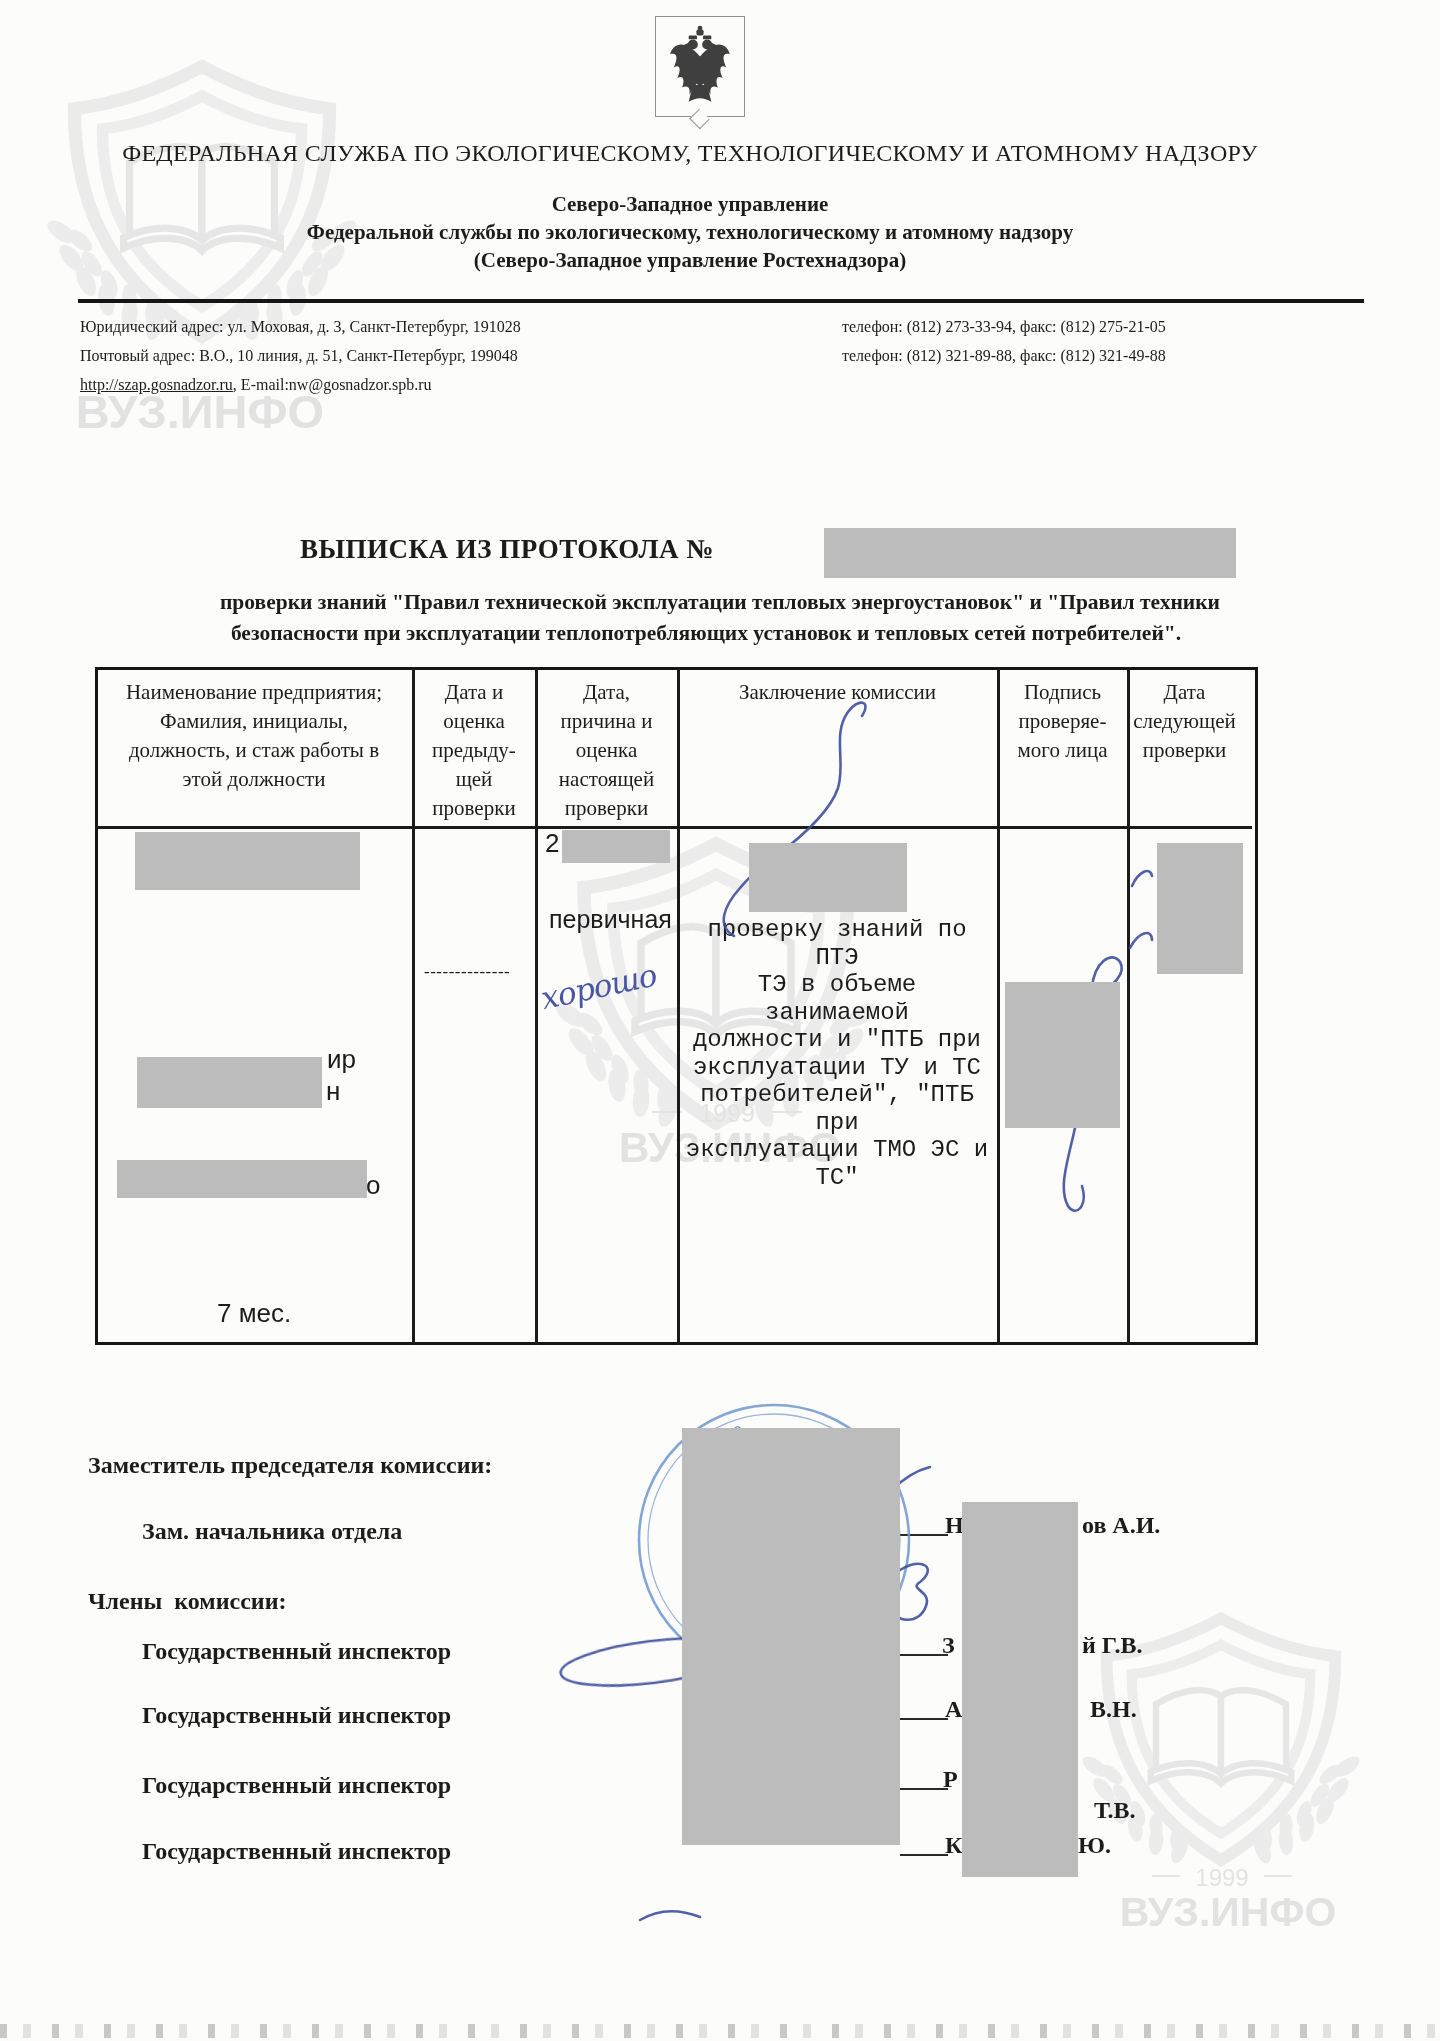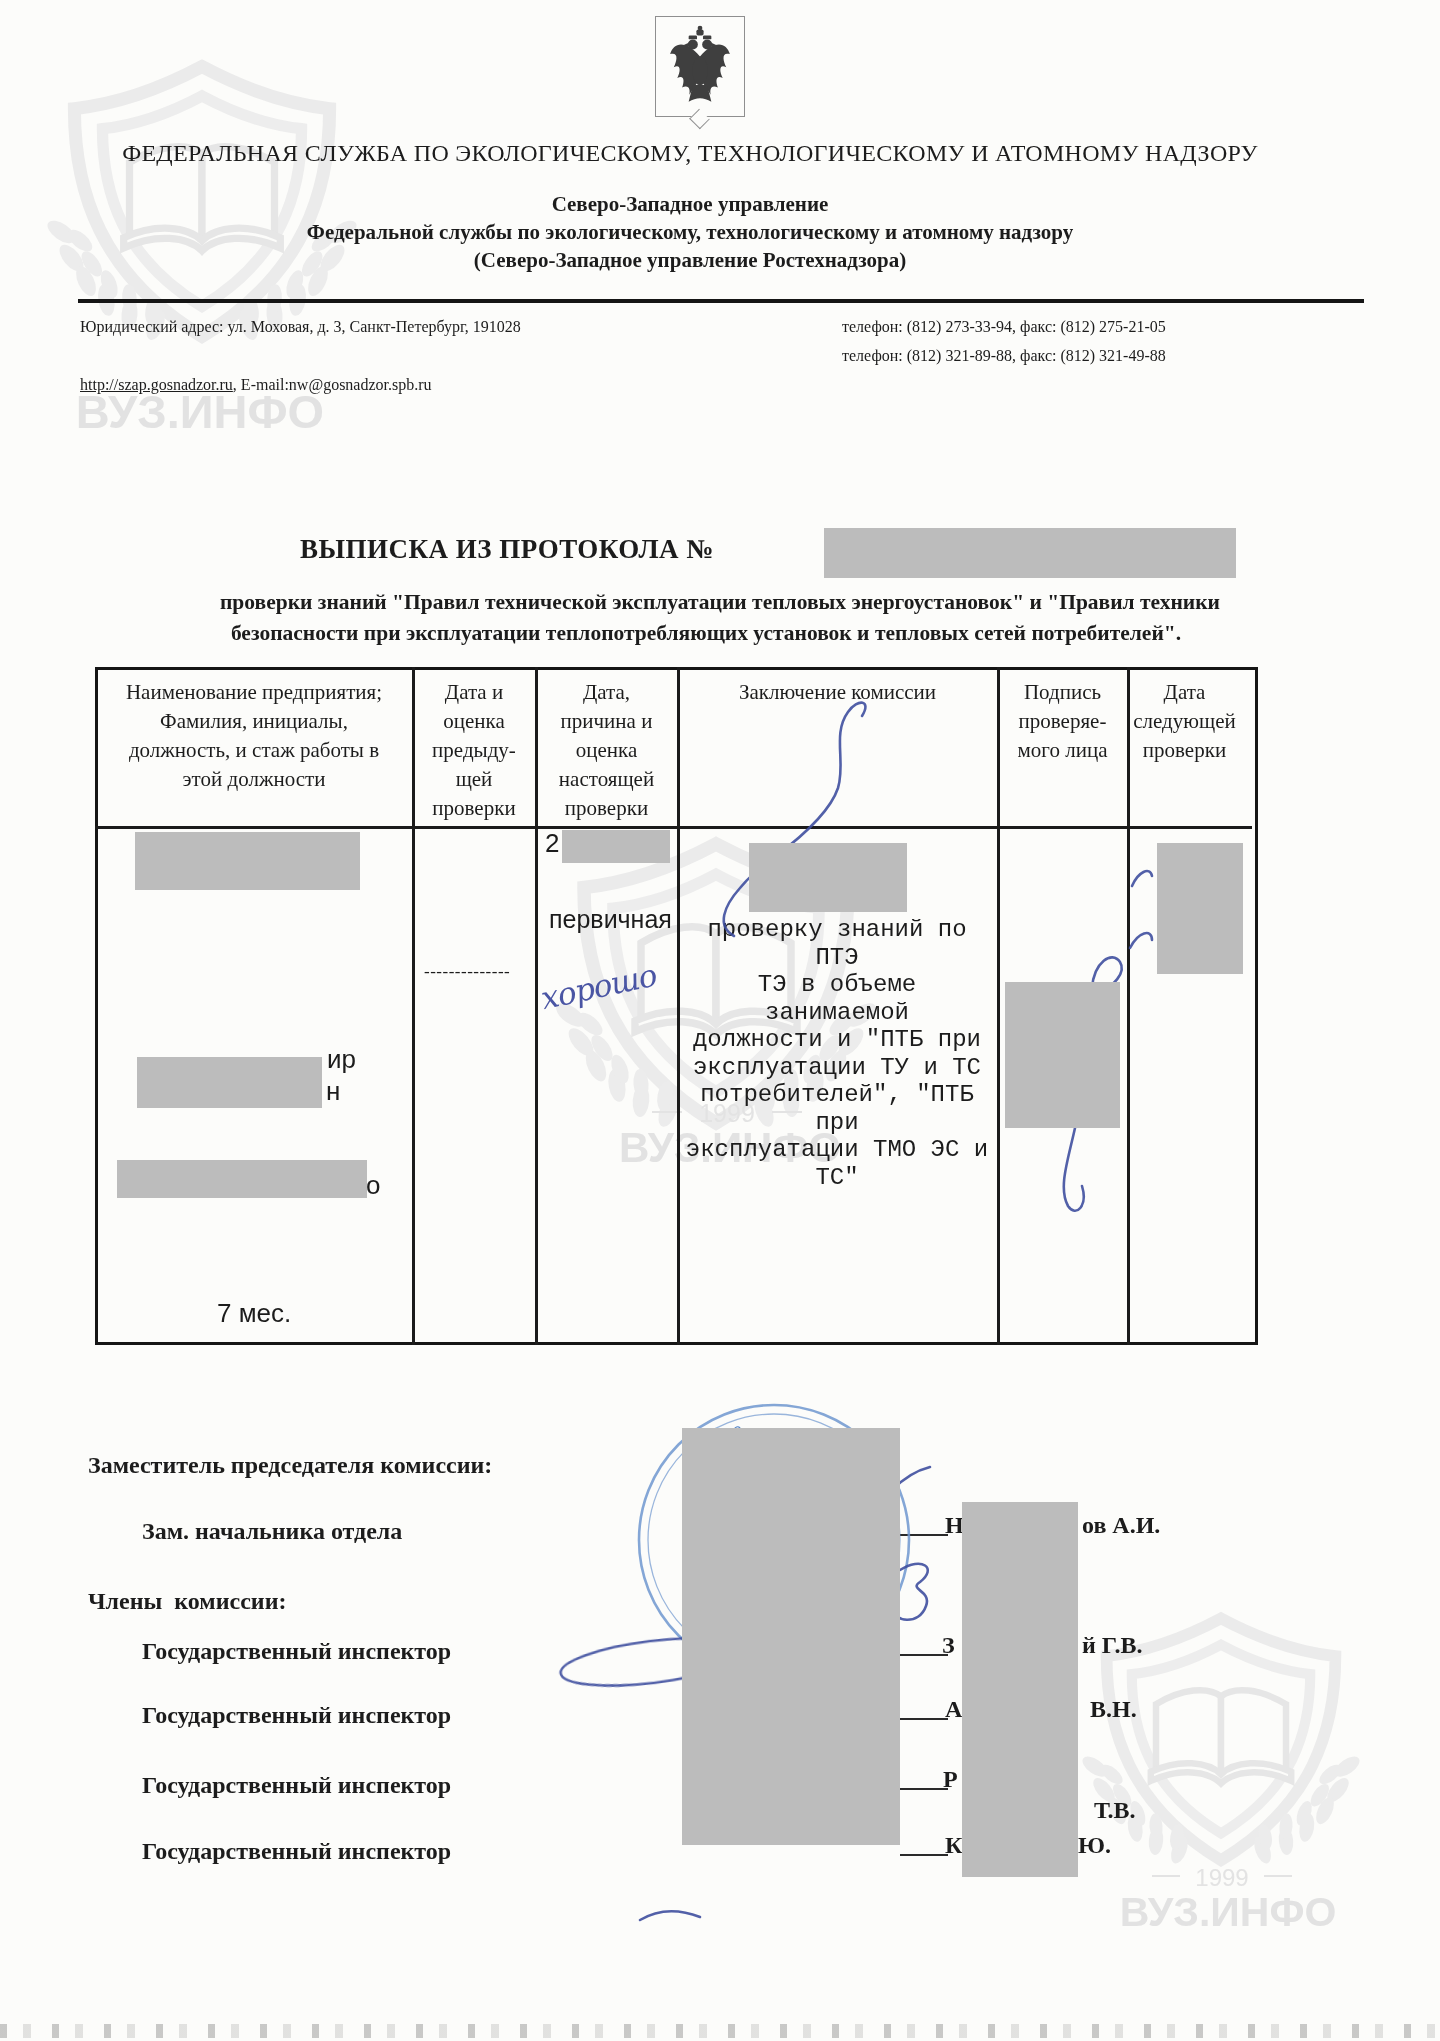--- a/index.html
+++ b/index.html
@@ -129,20 +129,21 @@
 
   <div class="abs z1 serif org ctr" style="left:60px;top:192px;width:1260px;">Северо-Западное управление</div>
 
   <div class="abs z1 serif hdr-line ctr" style="left:60px;top:140px;width:1260px;">ФЕДЕРАЛЬНАЯ СЛУЖБА ПО ЭКОЛОГИЧЕСКОМУ, ТЕХНОЛОГИЧЕСКОМУ И АТОМНОМУ НАДЗОРУ</div>
   <div class="abs z1 serif org ctr" style="left:60px;top:248px;width:1260px;">(Северо-Западное управление Ростехнадзора)</div>
   <div class="abs z1 serif org ctr" style="left:60px;top:220px;width:1260px;">Федеральной службы по экологическому, технологическому и атомному надзору</div>
 
   <div class="abs z1 rule" style="left:78px;top:299px;width:1286px;height:4px;"></div>
 
   <div class="abs z1 serif addr" style="left:80px;top:312px;">Юридический адрес: ул. Моховая, д. 3, Санкт-Петербург, 191028</div>
+  <div class="abs z1 serif addr" style="left:80px;top:341px;">Почтовый адрес: В.О., 10 линия, д. 51, Санкт-Петербург, 199048</div>
   <div class="abs z1 serif addr" style="left:80px;top:370px;">
     <span style="text-decoration:underline;text-align:center;">http://szap.gosnadzor.ru</span><span>, E-mail:nw@gosnadzor.spb.ru</span>
   </div>
   <div class="abs z1 serif addr" style="left:842px;top:312px;">телефон: (812) 273-33-94, факс: (812) 275-21-05</div>
   <div class="abs z1 serif addr" style="left:842px;top:341px;">телефон: (812) 321-89-88, факс: (812) 321-49-88</div>
 
   <div class="abs z1 serif b" style="left:300px;top:534px;font-size:27px;letter-spacing:.5px;">ВЫПИСКА ИЗ ПРОТОКОЛА №</div>
   <div class="abs redact" style="left:824px;top:528px;width:412px;height:50px;"></div>
 
   <div class="abs z1 serif b ctr" style="left:80px;top:590px;width:1280px;font-size:21.5px;">проверки знаний "Правил технической эксплуатации тепловых энергоустановок" и "Правил техники</div>

